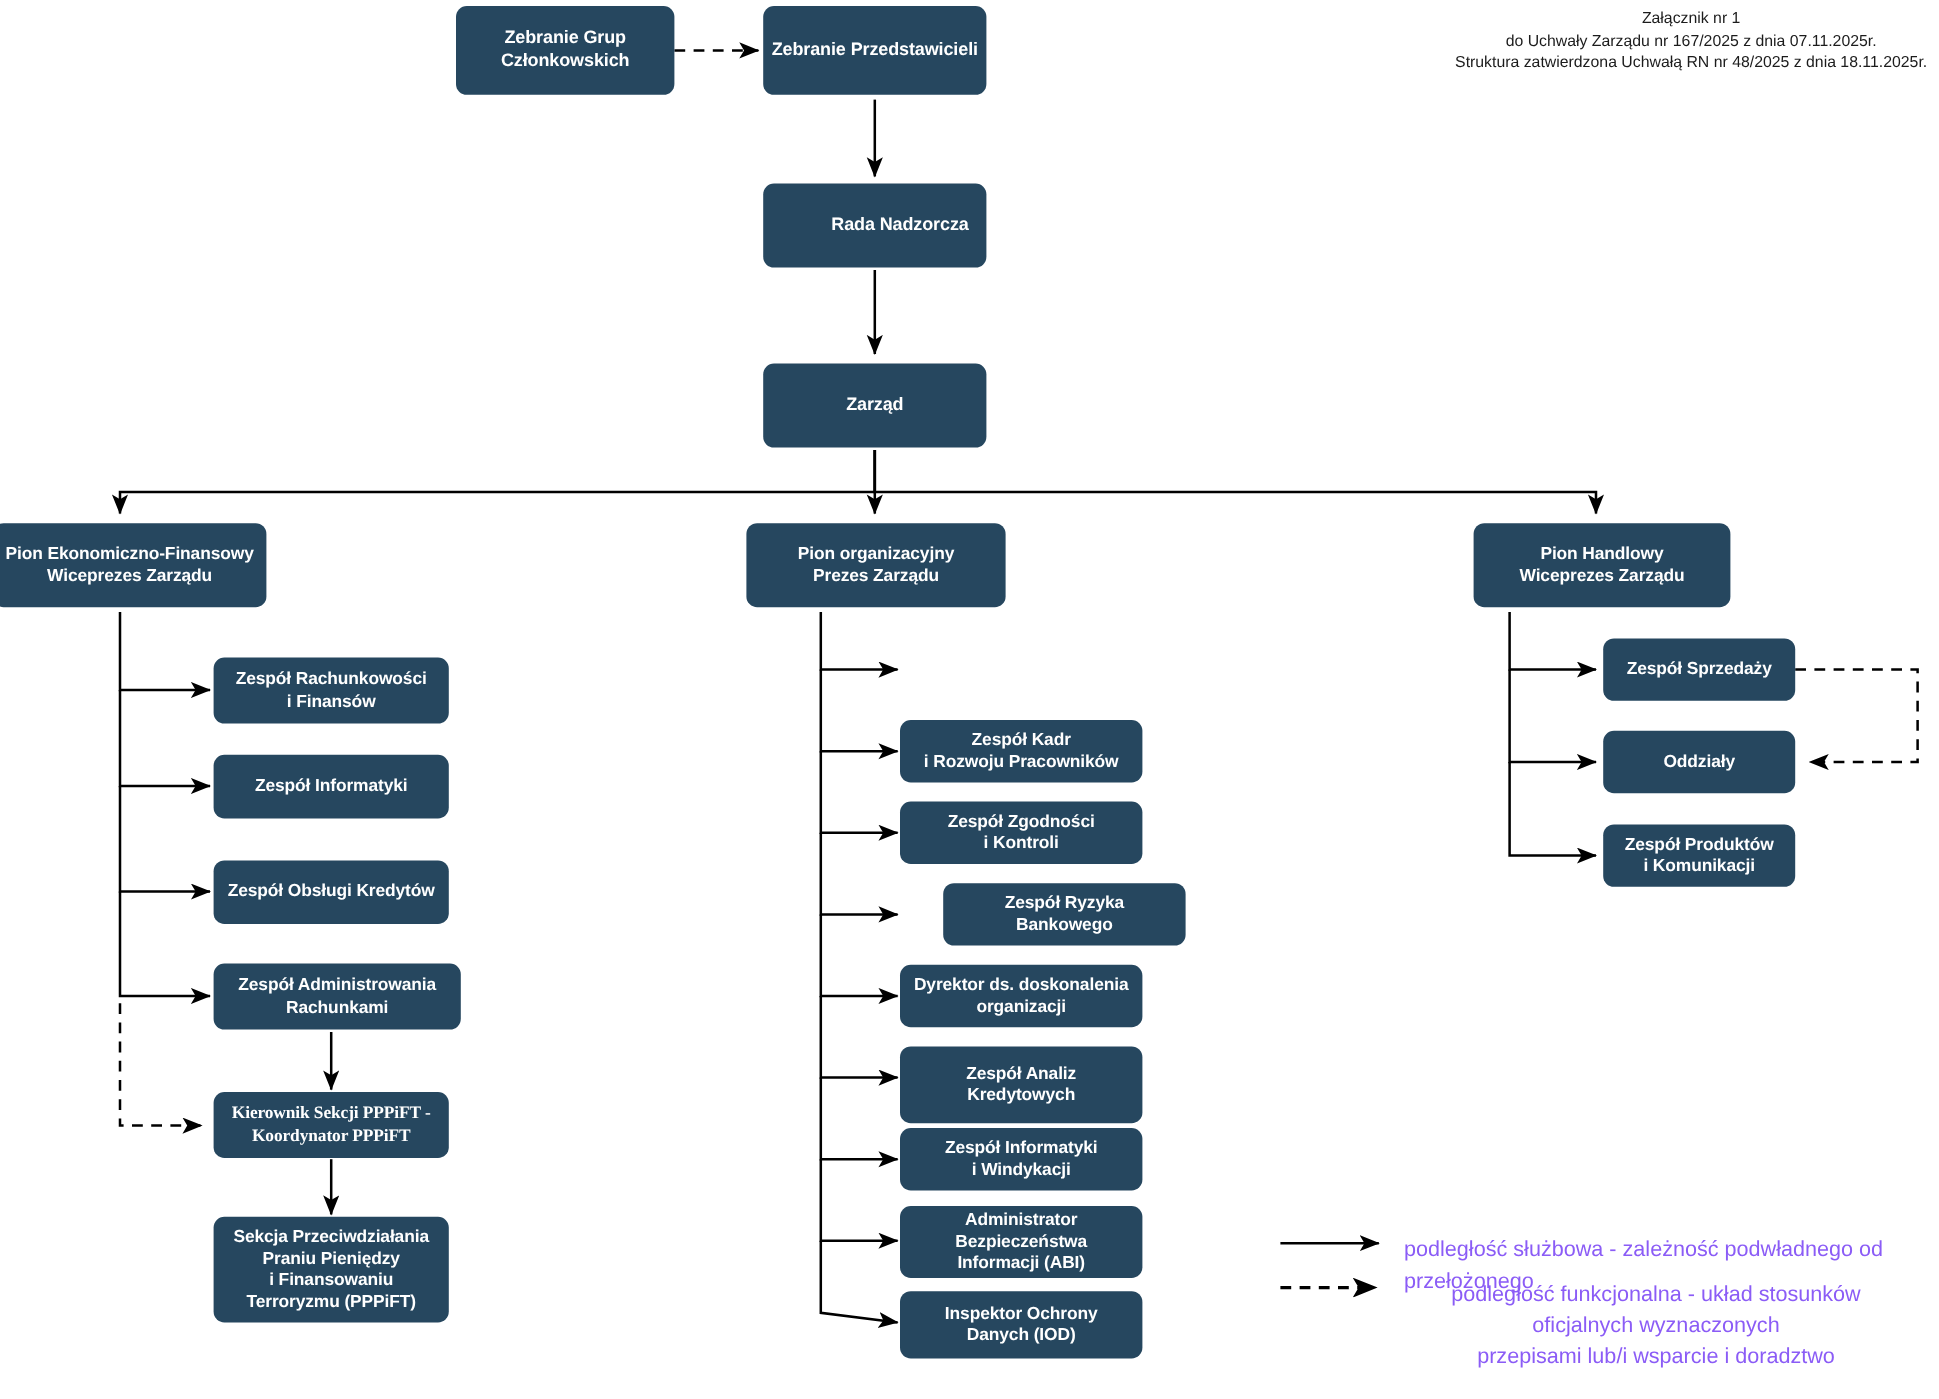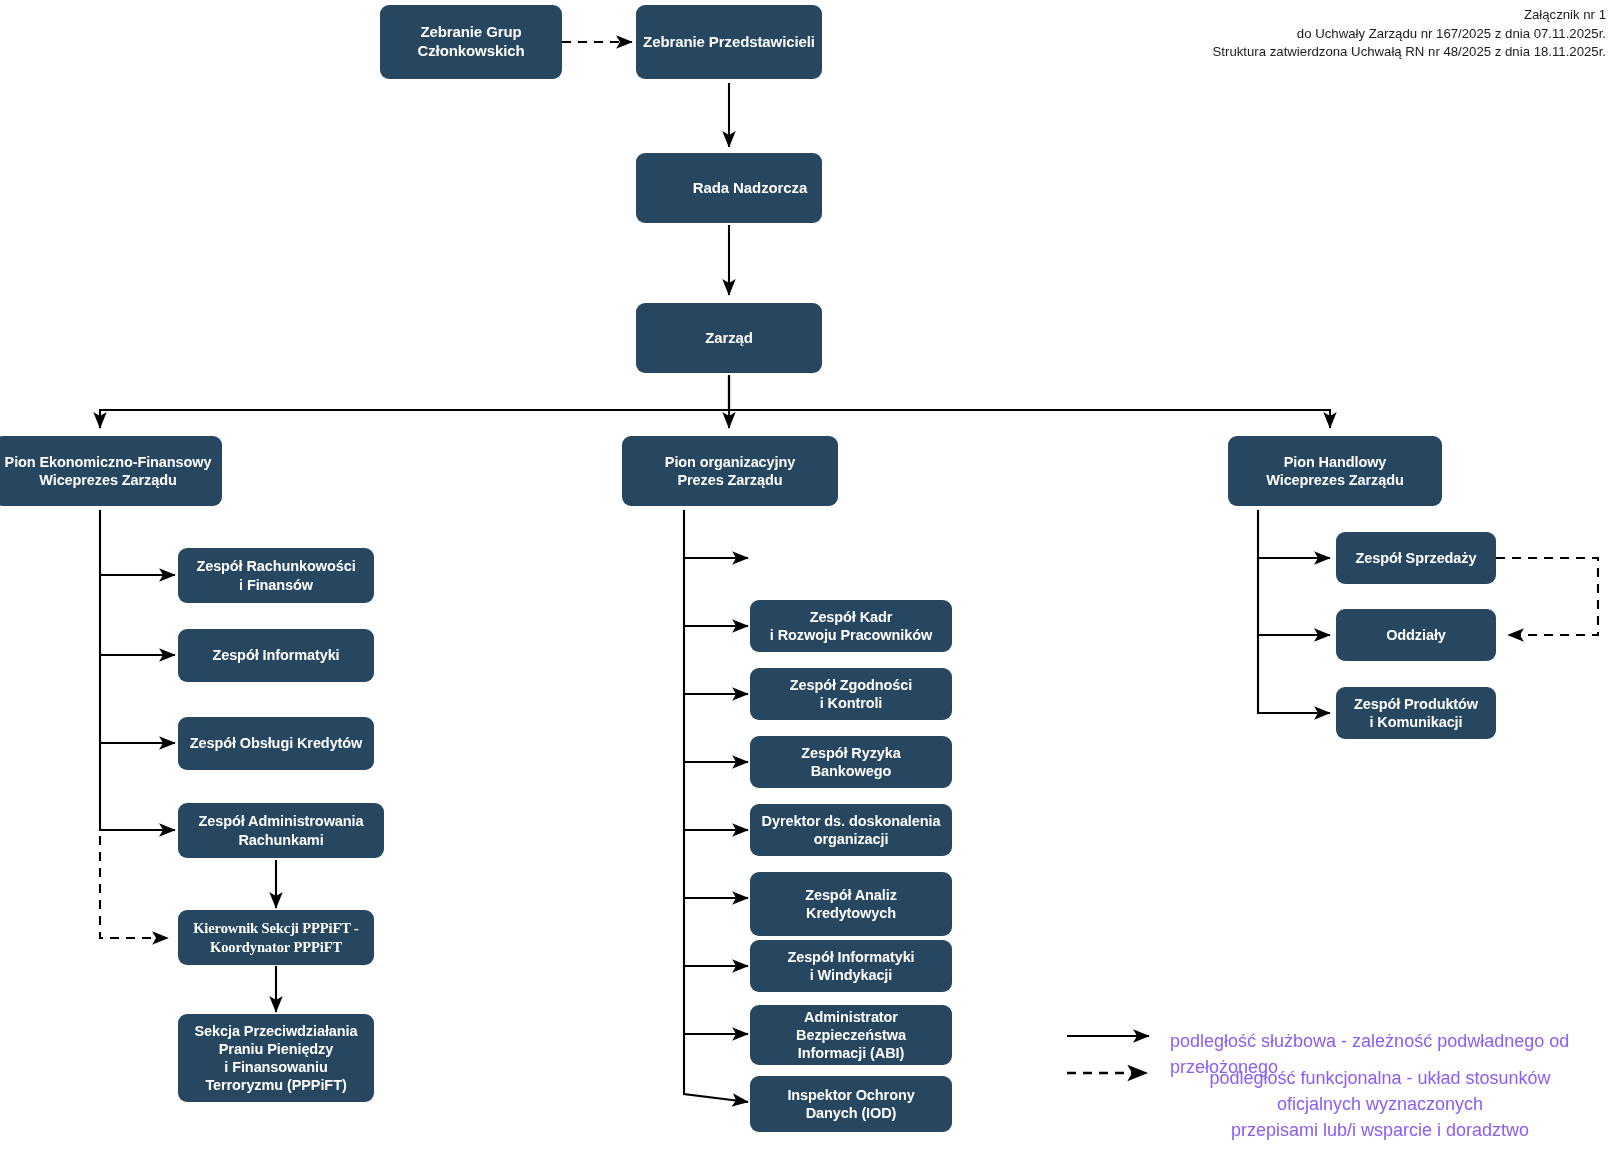--- a/index.html
+++ b/index.html
@@ -40,21 +40,21 @@
     padding: 2px 6px;
     box-sizing: border-box;
     white-space: pre-line;
     letter-spacing: -0.1px;
   }
   .node.big { font-size: 15px; }
   .header-note {
     position: absolute;
     right: 10px;
     top: 6px;
-    text-align: right;
+    text-align: center;
     font-size: 13.2px;
     color: #1c1c1c;
     line-height: 1.42;
     white-space: pre-line;
     font-family: "Liberation Sans", sans-serif;
   }
   .legend {
     position: absolute;
     left: 1065px;
     top: 1018px;
@@ -154,21 +154,21 @@
 Koordynator PPPiFT</div>
   <div class="node" style="left:178px;top:1014px;width:196px;height:88px;">Sekcja Przeciwdziałania
 Praniu Pieniędzy
 i Finansowaniu
 Terroryzmu (PPPiFT)</div>
 
   <div class="node" style="left:750px;top:600px;width:202px;height:52px;">Zespół Kadr
 i Rozwoju Pracowników</div>
   <div class="node" style="left:750px;top:668px;width:202px;height:52px;">Zespół Zgodności
 i Kontroli</div>
-  <div class="node" style="left:750px;top:736px;width:202px;height:52px;">Zespół Ryzyka
+  <div class="node" style="left:786px;top:736px;width:202px;height:52px;">Zespół Ryzyka
 Bankowego</div>
   <div class="node" style="left:750px;top:804px;width:202px;height:52px;">Dyrektor ds. doskonalenia
 organizacji</div>
   <div class="node" style="left:750px;top:872px;width:202px;height:64px;">Zespół Analiz
 Kredytowych</div>
   <div class="node" style="left:750px;top:940px;width:202px;height:52px;">Zespół Informatyki
 i Windykacji</div>
   <div class="node" style="left:750px;top:1005px;width:202px;height:60px;">Administrator
 Bezpieczeństwa
 Informacji (ABI)</div>

